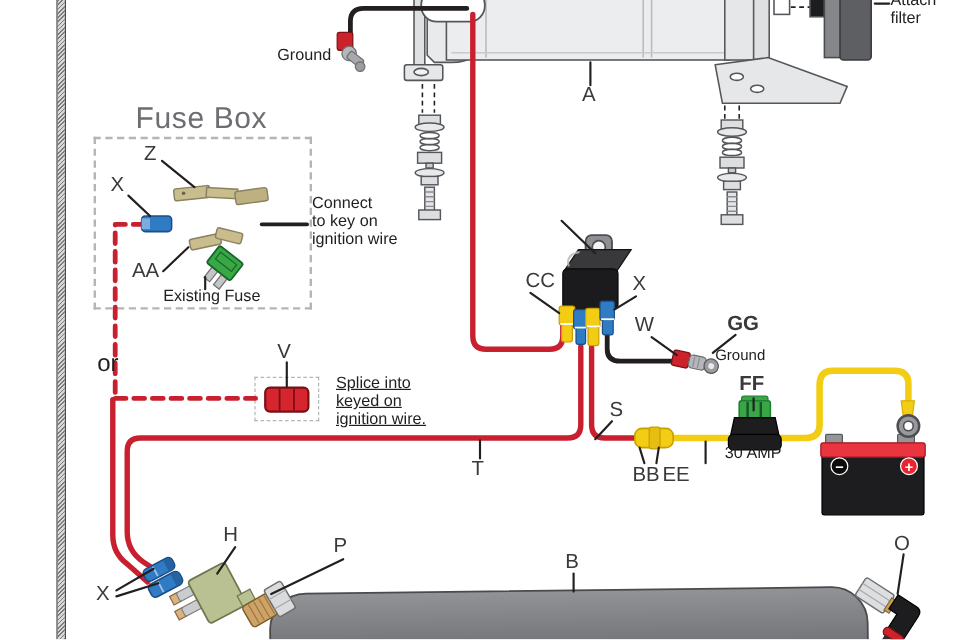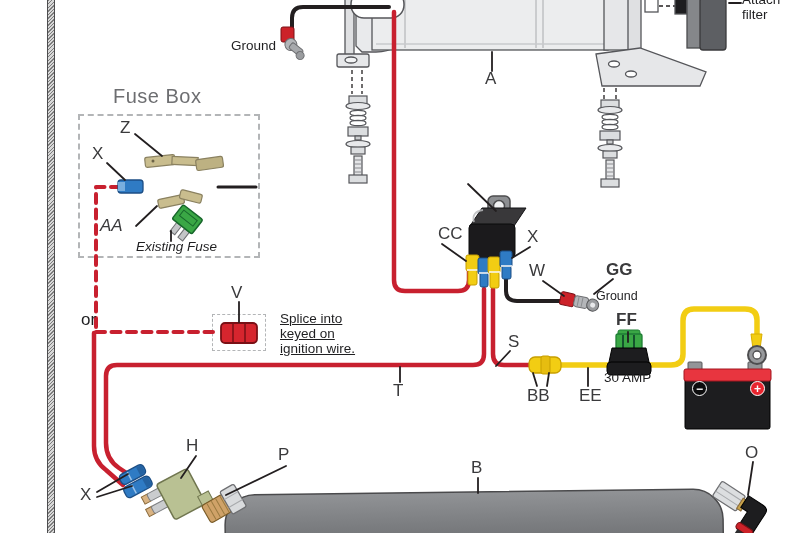--- a/index.html
+++ b/index.html
@@ -5,21 +5,21 @@
   html,body{margin:0;padding:0;background:#fff;}
   .stage{position:relative;width:800px;height:533px;background:#ffffff;overflow:hidden;
          font-family:"Liberation Sans","DejaVu Sans",sans-serif;}
   .hatch{position:absolute;left:47px;top:0;width:8px;height:533px;
          background:repeating-linear-gradient(135deg,#7d7d7d 0 1px,#d8d8d8 1px 2.5px);
          border-left:1.5px solid #4d4d4f;border-right:1.5px solid #4d4d4f;box-sizing:border-box;}
   .dashbox{position:absolute;border:2px dashed #b3b5b7;box-sizing:border-box;}
   .svglayer{position:absolute;left:0;top:0;}
   .ltr{position:absolute;font-size:17px;color:#3a3a3c;line-height:17px;white-space:pre;}
   .note{position:absolute;font-size:13.5px;line-height:15px;color:#1f1f21;white-space:pre-line;}
-  .title{position:absolute;font-size:20px;color:#6d6e71;letter-spacing:.5px;}
+  .title{position:absolute;font-size:25px;color:#6d6e71;letter-spacing:.5px;}
   .badge{position:absolute;width:15px;height:15px;border-radius:50%;box-sizing:border-box;
          border:1.5px solid #fff;color:#fff;font-size:12px;font-weight:bold;line-height:12px;
          display:flex;align-items:center;justify-content:center;}
   .badge.neg{background:#0c0c0d;}
   .badge.pos{background:#e8252f;}
 </style>
 </head>
 <body>
 
 <div class="stage">
@@ -247,44 +247,47 @@
       <path d="M753,462 L748,495"></path>
       <path d="M196,456 L181,478"></path>
       <path d="M286,466 L226,495"></path>
       <path d="M97,492 L128,474 M97,497 L132,486"></path>
     </g>
   </svg>
 
   <div class="title" style="left:113px;top:85px;">Fuse Box</div>
   <div class="ltr" style="left:120px;top:119px;">Z</div>
   <div class="ltr" style="left:92px;top:145px;">X</div>
-  <div class="ltr" style="left:100px;top:217px;font-style:italic;">AA</div>
-  <div class="note" style="left:136px;top:239px;font-style:italic;">Existing Fuse</div>
-  <div class="note" style="left:81px;top:312px;font-size:17px;">or</div>
+  <div class="ltr" style="left:110px;top:217px;">AA</div>
+  <div class="note" style="left:136px;top:239px;">Existing Fuse</div>
+  <div class="note" style="left:260px;top:161px;">Connect
+to key on
+ignition wire</div>
+  <div class="note" style="left:81px;top:296px;font-size:20px;">or</div>
 
   <div class="ltr" style="left:231px;top:284px;">V</div>
   <div class="note" style="left:280px;top:311px;text-decoration:underline;">Splice into
 keyed on
 ignition wire.</div>
 
   <div class="note" style="left:231px;top:38px;">Ground</div>
   <div class="ltr" style="left:485px;top:70px;">A</div>
   <div class="note" style="left:742px;top:-8px;">Attach
 filter</div>
 
   <div class="ltr" style="left:438px;top:225px;">CC</div>
   <div class="ltr" style="left:527px;top:228px;">X</div>
   <div class="ltr" style="left:529px;top:262px;">W</div>
   <div class="ltr" style="left:606px;top:261px;font-weight:bold;">GG</div>
   <div class="note" style="left:596px;top:289px;font-size:12.5px;">Ground</div>
 
   <div class="ltr" style="left:508px;top:333px;">S</div>
   <div class="ltr" style="left:393px;top:382px;">T</div>
   <div class="ltr" style="left:527px;top:387px;">BB</div>
-  <div class="ltr" style="left:579px;top:387px;">EE</div>
+  <div class="ltr" style="left:552px;top:387px;">EE</div>
   <div class="ltr" style="left:616px;top:311px;font-weight:bold;">FF</div>
   <div class="note" style="left:604px;top:370px;">30 AMP</div>
   <div class="badge neg" style="left:692px;top:381px;">−</div>
   <div class="badge pos" style="left:750px;top:381px;">+</div>
 
   <div class="ltr" style="left:471px;top:459px;">B</div>
   <div class="ltr" style="left:745px;top:444px;">O</div>
   <div class="ltr" style="left:186px;top:437px;">H</div>
   <div class="ltr" style="left:278px;top:446px;">P</div>
   <div class="ltr" style="left:80px;top:486px;">X</div>

